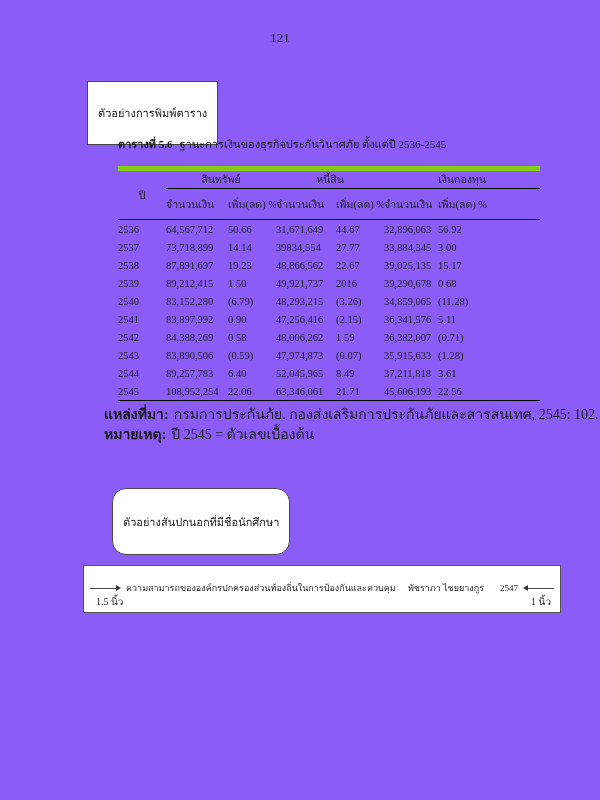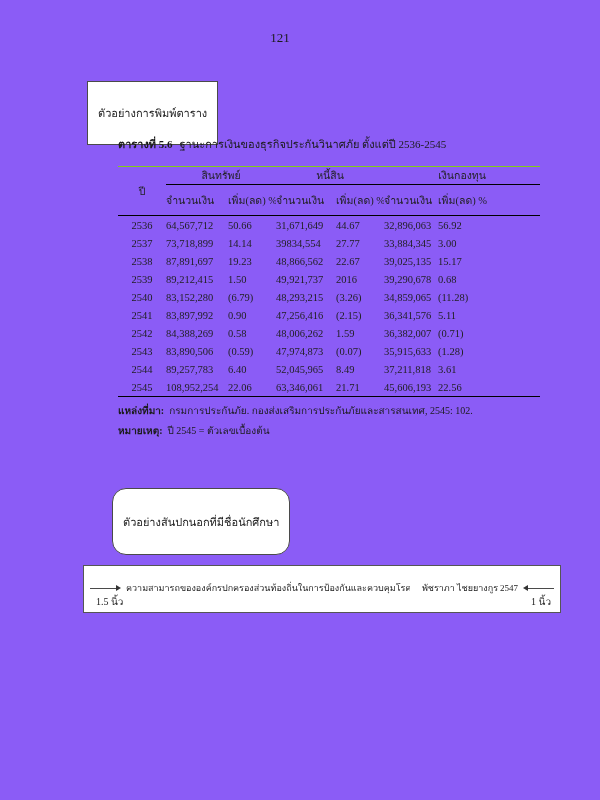--- a/index.html
+++ b/index.html
@@ -17,51 +17,51 @@
   .callout-2{left:112px;top:488px;height:31px;border-radius:14px;}
   .table-title{position:absolute;left:118px;top:135px;font-size:11px;white-space:nowrap;text-align:right;}
   .table-title .lbl{font-weight:bold;margin-right:7px;}
 
   table.fin{
     position:absolute;left:118px;top:166px;width:422px;
     border-collapse:collapse;table-layout:fixed;
     font-size:10.5px;color:#1f1f1f;
   }
   table.fin th,table.fin td{padding:0;font-weight:normal;overflow:hidden;white-space:nowrap;}
-  table.fin thead tr.grp th{border-top:1px solid #84cc16;height:16px;vertical-align:middle;}
+  table.fin thead tr.grp th{border-top:5px solid #84cc16;height:16px;vertical-align:middle;}
   table.fin thead th.grpcell{border-bottom:1px solid #000;}
   table.fin thead tr.sub th{height:30px;vertical-align:middle;text-align:left;border-bottom:1px solid #000;}
   table.fin thead th.year{text-align:center;vertical-align:middle;border-bottom:1px solid #000;}
   table.fin tbody td{height:18px;vertical-align:middle;}
   table.fin tbody tr:last-child td{border-bottom:1px solid #000;}
-  td.c-year{text-align:center;}
+  td.c-year{}
   td.c-amt{padding-left:4px;}
   td.c-pct{padding-left:3px;}
   th.h-amt{padding-left:4px;}
   th.h-pct{padding-left:3px;margin-top:20px;}
 
-  .srcline,.noteline{position:absolute;left:118px;font-size:10px;white-space:nowrap;}
+  .srcline,.noteline{position:absolute;left:104px;font-size:14px;white-space:nowrap;}
   .srcline{top:403px;}
   .noteline{top:423px;}
   .srcline .lbl,.noteline .lbl{font-weight:bold;margin-right:5px;}
 
   .spine-box{
     position:absolute;left:83px;top:565px;width:478px;height:48px;
     border:1px solid #555;background:#fff;box-sizing:border-box;
   }
   .spine-row{
     position:absolute;left:6px;right:6px;top:15px;
     display:flex;align-items:center;font-size:9px;white-space:nowrap;
   }
   .arrow-line{display:inline-block;height:1px;background:#4a4a4a;width:26px;flex:0 0 auto;}
   .tri-right{width:0;height:0;border-left:5px solid #333;border-top:3px solid transparent;border-bottom:3px solid transparent;flex:0 0 auto;margin-right:5px;}
   .tri-left{width:0;height:0;border-right:5px solid #333;border-top:3px solid transparent;border-bottom:3px solid transparent;flex:0 0 auto;margin-left:5px;}
   .spine-title{flex:0 1 auto;overflow:hidden;}
   .spine-author{margin-left:auto;padding-left:12px;}
-  .spine-year{padding-left:2px;}
+  .spine-year{padding-left:16px;}
   .margin-label{position:absolute;bottom:3px;font-size:10px;}
   .margin-label.left{left:12px;}
   .margin-label.right{right:9px;}
 </style>
 </head>
 <body>
 
 <div class="page">
 
   <div class="page-number">121</div>

